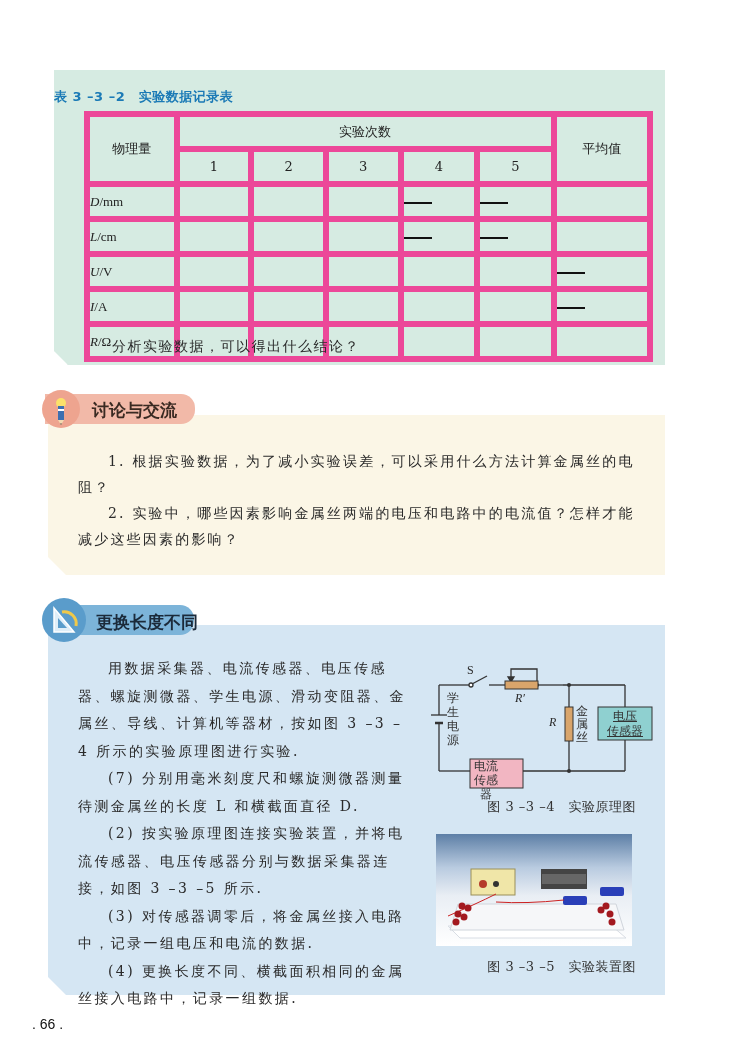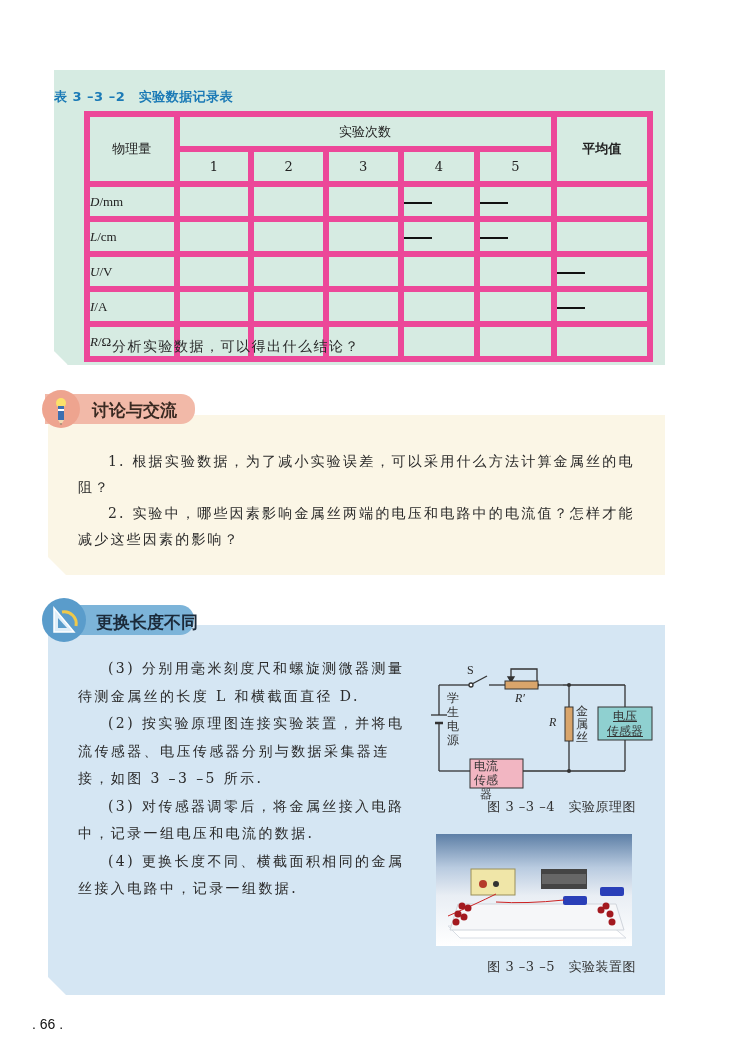--- a/index.html
+++ b/index.html
@@ -22,21 +22,21 @@
   table.data {
     position:absolute; left:30px; top:41px; width:569px;
     border-collapse:collapse; font-size:13px; color:#222;
   }
   table.data td, table.data th {
     border:6px solid #ec4899; height:29px; padding:0; font-weight:normal;
   }
   table.data .qty { width:89px; font-style:italic; font-family:"Liberation Serif",serif; }
   table.data .qty .unit { font-style:normal; }
   table.data .trial { width:75px; }
-  table.data .avg { width:97px;font-weight:bold; }
+  table.data .avg { width:97px; }
   .dash { display:inline-block; width:28px; height:2px; background:#111; vertical-align:middle; }
   .question-line {
     position:absolute; left:58px; top:268px; font-size:14px; letter-spacing:1.5px; color:#2a2a2a;
   }
 
   
   .disc-box {
     position:absolute; left:48px; top:415px; width:617px; height:160px;
     background:#fbf6e6;
     clip-path: polygon(0 0, 100% 0, 100% 100%, 18px 100%, 0 calc(100% - 18px));
@@ -186,21 +186,22 @@
 <div class="prac-badge">
   <svg width="44" height="44" viewBox="0 0 44 44">
     <polygon points="12,34 12,10 32,34" fill="#dfeef8" stroke="#ffffff" stroke-width="1.5"></polygon>
     <polygon points="16,30 16,20 25,30" fill="#5a9ccb"></polygon>
     <path d="M20 14 A12 12 0 0 1 34 28" stroke="#f0c94a" stroke-width="3" fill="none"></path>
   </svg>
 </div>
 <div class="prac-title">更换长度不同</div>
 
 <div class="prac-text">
-  <p>(3) 分别用毫米刻度尺和螺旋测微器测量待测金属丝的长度 L 和横截面直径 D.</p>
+  <p>用数据采集器、电流传感器、电压传感器、螺旋测微器、学生电源、滑动变阻器、金属丝、导线、计算机等器材，按如图 3 –3 –4 所示的实验原理图进行实验.</p>
+  <p>(7) 分别用毫米刻度尺和螺旋测微器测量待测金属丝的长度 L 和横截面直径 D.</p>
   <p>(2) 按实验原理图连接实验装置，并将电流传感器、电压传感器分别与数据采集器连接，如图 3 –3 –5 所示.</p>
   <p>(3) 对传感器调零后，将金属丝接入电路中，记录一组电压和电流的数据.</p>
   <p>(4) 更换长度不同、横截面积相同的金属丝接入电路中，记录一组数据.</p>
 </div>
 
 <div class="circuit">
   <svg width="240" height="140" viewBox="0 0 240 140" style="position:absolute;left:0;top:0">
     <g stroke="#333" stroke-width="1.3" fill="none">
 
       <line x1="14" y1="30" x2="14" y2="60"></line>

